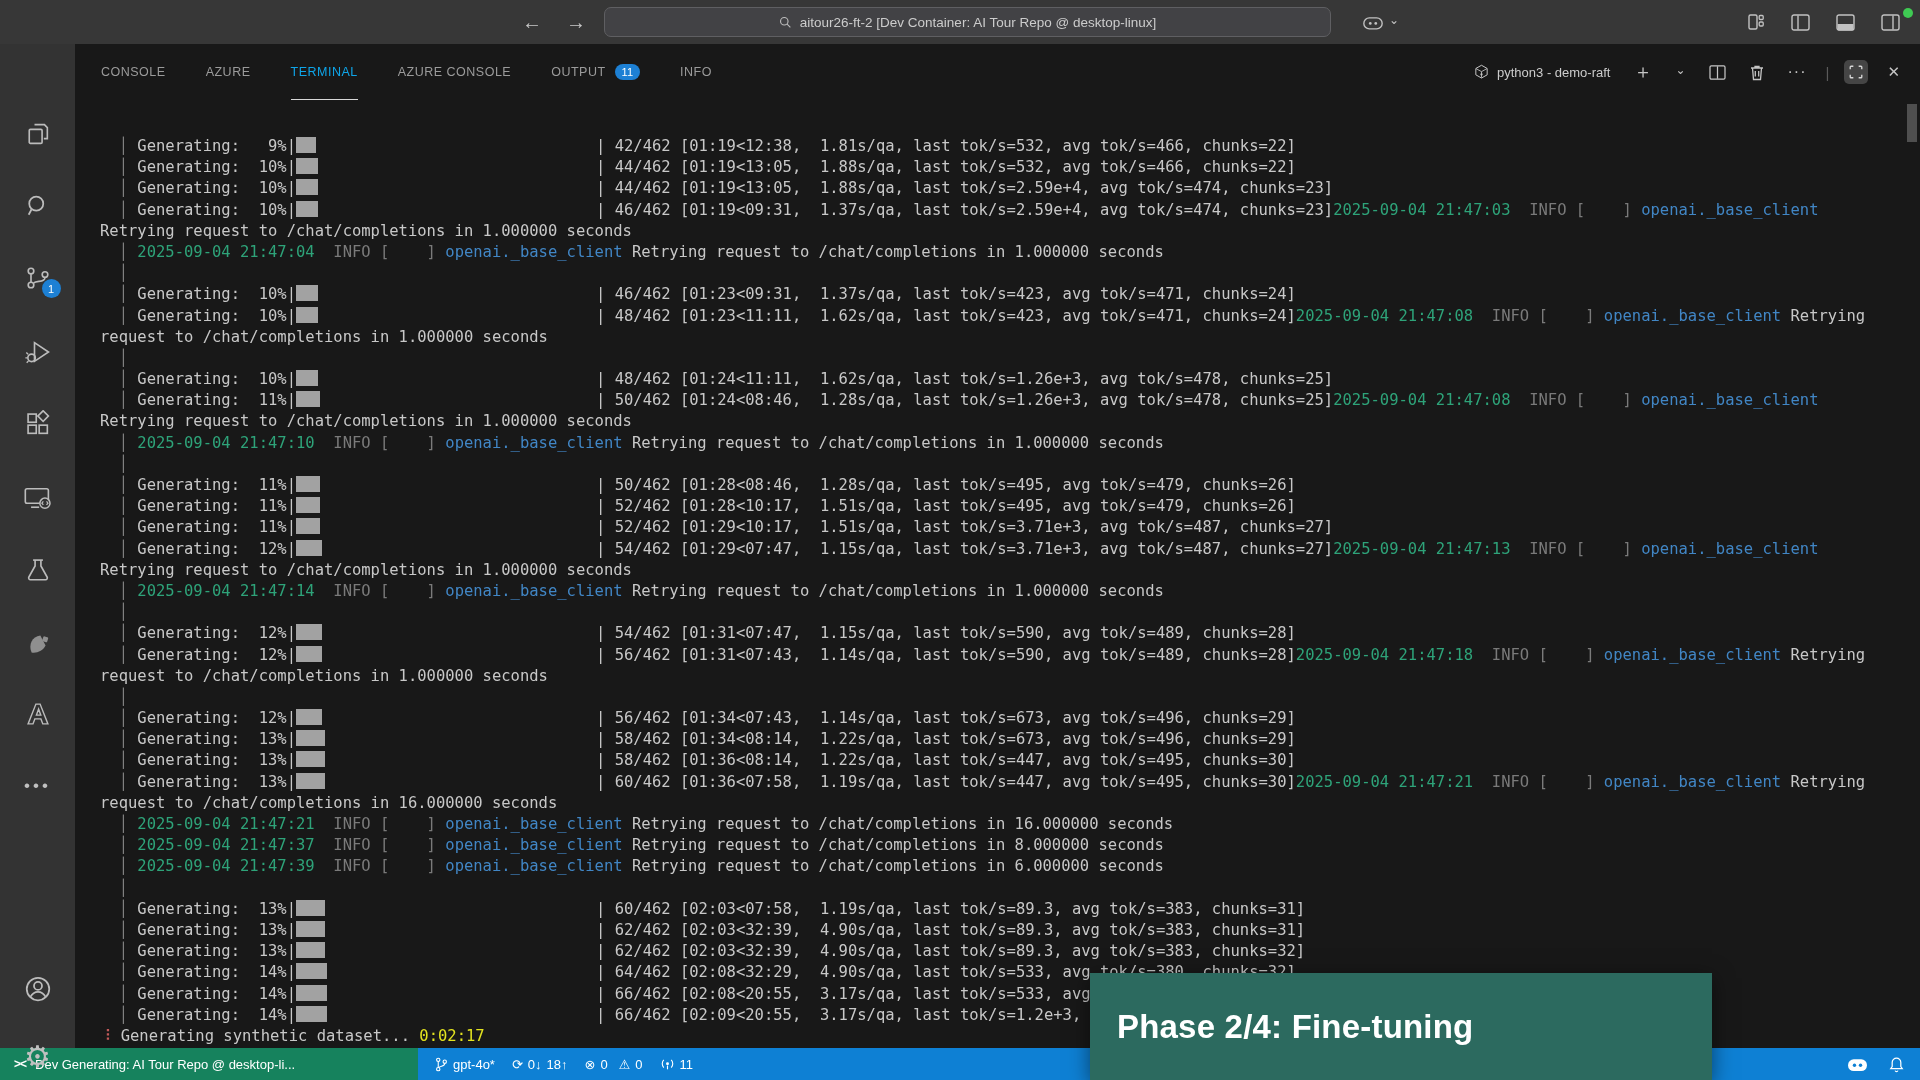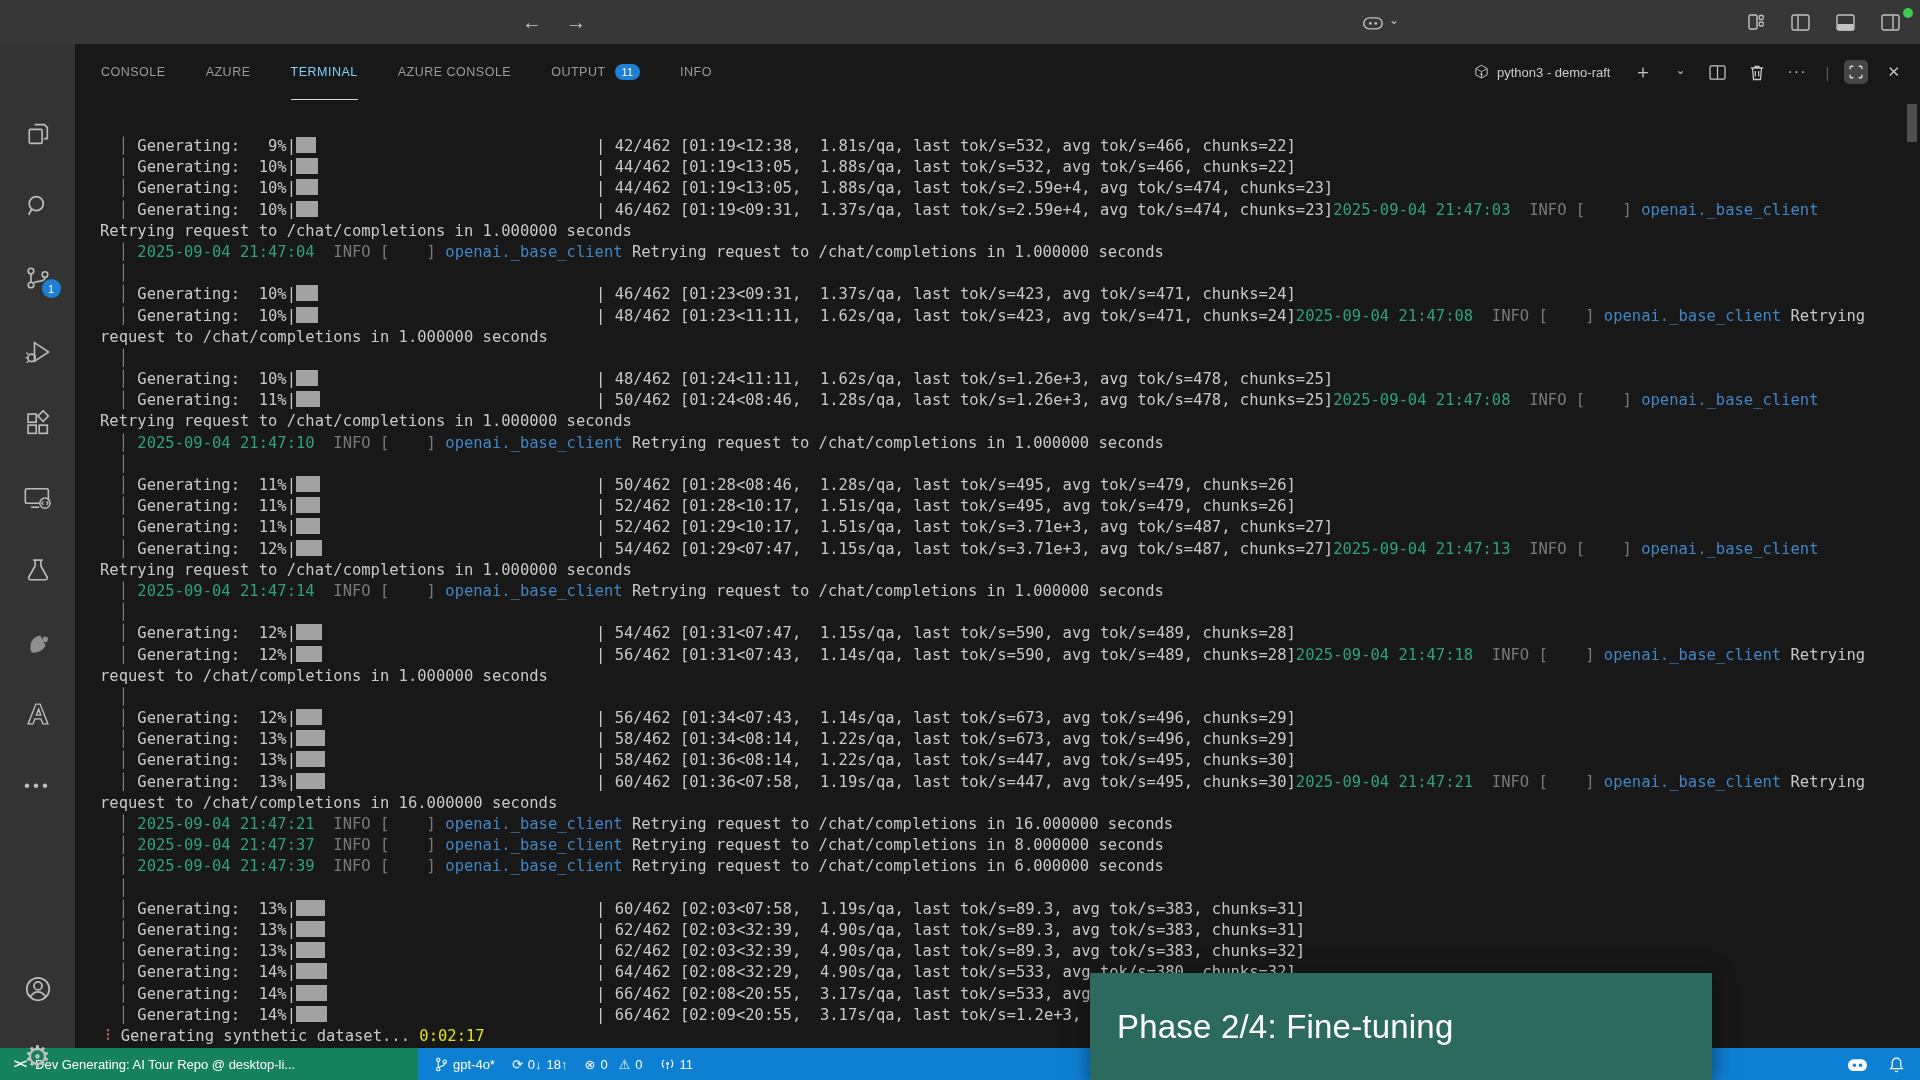--- a/index.html
+++ b/index.html
@@ -22,21 +22,21 @@
   .abrel{position:relative;}
   .scm-badge{position:absolute;right:-9px;bottom:-6px;width:19px;height:19px;border-radius:10px;background:#1d80d4;
              color:#fff;font-size:11px;display:flex;align-items:center;justify-content:center;}
   .dots{color:#c0c0c0;font-size:17px;letter-spacing:3px;}
   .gearglyph{color:#c0c0c0;font-size:30px;line-height:30px;font-family:"DejaVu Sans",sans-serif;}
   
   .panelhdr{position:absolute;left:75px;top:44px;width:1845px;height:56px;background:#181818;}
   .tabs{position:absolute;left:26px;top:0;height:56px;display:flex;gap:40px;align-items:stretch;}
   .tab{display:flex;align-items:center;gap:9px;color:#9b9b9b;font-size:12.5px;letter-spacing:.5px;
        border-bottom:1.5px solid transparent;cursor:default;}
-  .tab.active{color:#7dd3fc;border-bottom-color:#d7d7d7;}
+  .tab.active{color:#0ea5e9;border-bottom-color:#d7d7d7;}
   .tabbadge{background:#1d80d4;color:#fff;font-size:11px;border-radius:10px;padding:2px 7px;letter-spacing:0;}
   .panelactions{position:absolute;right:16px;top:0;height:56px;display:flex;align-items:center;gap:15px;color:#c5c5c5;}
   .termsel{display:flex;align-items:center;gap:7px;font-size:13px;color:#cccccc;margin-right:4px;}
   .pa-sep{color:#5a5a5a;font-size:15px;}
   .pa-btn{display:flex;align-items:center;justify-content:center;padding:4px;border-radius:5px;}
   .pa-btn.on{background:#454545;}
   .plus{font-size:19px;line-height:14px;color:#c5c5c5;}
   .chev{font-size:12px;color:#c5c5c5;transform:translateY(-2px);}
   .x{font-size:15px;color:#c5c5c5;}
   
@@ -60,20 +60,29 @@
   .remoteicon{font-weight:bold;font-size:12px;letter-spacing:-1px;}
   .glyph{font-family:"DejaVu Sans",sans-serif;}
 </style>
 </head>
 <body>
 
 <div class="titlebar">
   <div class="navarrows">
     <span>←</span>
     <span>→</span>
+  </div>
+  <div class="cmdcenter">
+    <span>
+      <svg width="13" height="13" viewBox="0 0 16 16">
+          <circle cx="6.5" cy="6.5" r="4.6" fill="none" stroke="#bdbdbd" stroke-width="1.4"></circle>
+          <line x1="10" y1="10" x2="14" y2="14" stroke="#bdbdbd" stroke-width="1.4"></line>
+        </svg>
+    </span>
+    <span>aitour26-ft-2 [Dev Container: AI Tour Repo @ desktop-linux]</span>
   </div>
   <div class="copilot-tb">
     <span>
       <svg width="22" height="17" viewBox="0 0 24 18">
           <rect x="2" y="4" width="20" height="12" rx="6" fill="none" stroke="#c2c2c2" stroke-width="1.5"></rect>
           <circle cx="9" cy="10" r="1.5" fill="#c2c2c2"></circle>
           <circle cx="15" cy="10" r="1.5" fill="#c2c2c2"></circle>
         </svg>
     </span>
     <span class="chev">⌄</span>
@@ -240,21 +249,21 @@
           <path d="M2.5 6V3.5A1 1 0 0 1 3.5 2.5H6M12 2.5h2.5a1 1 0 0 1 1 1V6M15.5 12v2.5a1 1 0 0 1-1 1H12M6 15.5H3.5a1 1 0 0 1-1-1V12" fill="none" stroke="#d8d8d8" stroke-width="1.5"></path>
         </svg>
     </span>
     <span class="pa-btn x">✕</span>
   </div>
 </div>
 
 <div class="term" id="term"><div class="tline"><span style="color: rgb(128, 128, 128);">  │ </span><span style="color: rgb(200, 200, 200);">Generating:   9%|</span><span class="barwrap"><span class="barfill" style="width: 20px;"></span></span><span style="color: rgb(200, 200, 200);">| 42/462 [01:19&lt;12:38,  1.81s/qa, last tok/s=532, avg tok/s=466, chunks=22]</span></div><div class="tline"><span style="color: rgb(128, 128, 128);">  │ </span><span style="color: rgb(200, 200, 200);">Generating:  10%|</span><span class="barwrap"><span class="barfill" style="width: 22px;"></span></span><span style="color: rgb(200, 200, 200);">| 44/462 [01:19&lt;13:05,  1.88s/qa, last tok/s=532, avg tok/s=466, chunks=22]</span></div><div class="tline"><span style="color: rgb(128, 128, 128);">  │ </span><span style="color: rgb(200, 200, 200);">Generating:  10%|</span><span class="barwrap"><span class="barfill" style="width: 22px;"></span></span><span style="color: rgb(200, 200, 200);">| 44/462 [01:19&lt;13:05,  1.88s/qa, last tok/s=2.59e+4, avg tok/s=474, chunks=23]</span></div><div class="tline"><span style="color: rgb(128, 128, 128);">  │ </span><span style="color: rgb(200, 200, 200);">Generating:  10%|</span><span class="barwrap"><span class="barfill" style="width: 22px;"></span></span><span style="color: rgb(200, 200, 200);">| 46/462 [01:19&lt;09:31,  1.37s/qa, last tok/s=2.59e+4, avg tok/s=474, chunks=23]</span><span style="color: rgb(46, 163, 121);">2025-09-04 21:47:03</span><span style="color: rgb(122, 122, 122);">  INFO [    ] </span><span style="color: rgb(65, 134, 197);">openai._base_client</span></div><div class="tline"><span style="color: rgb(200, 200, 200);">Retrying request to /chat/completions in 1.000000 seconds</span></div><div class="tline"><span style="color: rgb(128, 128, 128);">  │ </span><span style="color: rgb(46, 163, 121);">2025-09-04 21:47:04</span><span style="color: rgb(122, 122, 122);">  INFO [    ] </span><span style="color: rgb(65, 134, 197);">openai._base_client</span><span style="color: rgb(200, 200, 200);"> Retrying request to /chat/completions in 1.000000 seconds</span></div><div class="tline"><span style="color: rgb(128, 128, 128);">  │</span></div><div class="tline"><span style="color: rgb(128, 128, 128);">  │ </span><span style="color: rgb(200, 200, 200);">Generating:  10%|</span><span class="barwrap"><span class="barfill" style="width: 22px;"></span></span><span style="color: rgb(200, 200, 200);">| 46/462 [01:23&lt;09:31,  1.37s/qa, last tok/s=423, avg tok/s=471, chunks=24]</span></div><div class="tline"><span style="color: rgb(128, 128, 128);">  │ </span><span style="color: rgb(200, 200, 200);">Generating:  10%|</span><span class="barwrap"><span class="barfill" style="width: 22px;"></span></span><span style="color: rgb(200, 200, 200);">| 48/462 [01:23&lt;11:11,  1.62s/qa, last tok/s=423, avg tok/s=471, chunks=24]</span><span style="color: rgb(46, 163, 121);">2025-09-04 21:47:08</span><span style="color: rgb(122, 122, 122);">  INFO [    ] </span><span style="color: rgb(65, 134, 197);">openai._base_client</span><span style="color: rgb(200, 200, 200);"> Retrying</span></div><div class="tline"><span style="color: rgb(200, 200, 200);">request to /chat/completions in 1.000000 seconds</span></div><div class="tline"><span style="color: rgb(128, 128, 128);">  │</span></div><div class="tline"><span style="color: rgb(128, 128, 128);">  │ </span><span style="color: rgb(200, 200, 200);">Generating:  10%|</span><span class="barwrap"><span class="barfill" style="width: 22px;"></span></span><span style="color: rgb(200, 200, 200);">| 48/462 [01:24&lt;11:11,  1.62s/qa, last tok/s=1.26e+3, avg tok/s=478, chunks=25]</span></div><div class="tline"><span style="color: rgb(128, 128, 128);">  │ </span><span style="color: rgb(200, 200, 200);">Generating:  11%|</span><span class="barwrap"><span class="barfill" style="width: 24px;"></span></span><span style="color: rgb(200, 200, 200);">| 50/462 [01:24&lt;08:46,  1.28s/qa, last tok/s=1.26e+3, avg tok/s=478, chunks=25]</span><span style="color: rgb(46, 163, 121);">2025-09-04 21:47:08</span><span style="color: rgb(122, 122, 122);">  INFO [    ] </span><span style="color: rgb(65, 134, 197);">openai._base_client</span></div><div class="tline"><span style="color: rgb(200, 200, 200);">Retrying request to /chat/completions in 1.000000 seconds</span></div><div class="tline"><span style="color: rgb(128, 128, 128);">  │ </span><span style="color: rgb(46, 163, 121);">2025-09-04 21:47:10</span><span style="color: rgb(122, 122, 122);">  INFO [    ] </span><span style="color: rgb(65, 134, 197);">openai._base_client</span><span style="color: rgb(200, 200, 200);"> Retrying request to /chat/completions in 1.000000 seconds</span></div><div class="tline"><span style="color: rgb(128, 128, 128);">  │</span></div><div class="tline"><span style="color: rgb(128, 128, 128);">  │ </span><span style="color: rgb(200, 200, 200);">Generating:  11%|</span><span class="barwrap"><span class="barfill" style="width: 24px;"></span></span><span style="color: rgb(200, 200, 200);">| 50/462 [01:28&lt;08:46,  1.28s/qa, last tok/s=495, avg tok/s=479, chunks=26]</span></div><div class="tline"><span style="color: rgb(128, 128, 128);">  │ </span><span style="color: rgb(200, 200, 200);">Generating:  11%|</span><span class="barwrap"><span class="barfill" style="width: 24px;"></span></span><span style="color: rgb(200, 200, 200);">| 52/462 [01:28&lt;10:17,  1.51s/qa, last tok/s=495, avg tok/s=479, chunks=26]</span></div><div class="tline"><span style="color: rgb(128, 128, 128);">  │ </span><span style="color: rgb(200, 200, 200);">Generating:  11%|</span><span class="barwrap"><span class="barfill" style="width: 24px;"></span></span><span style="color: rgb(200, 200, 200);">| 52/462 [01:29&lt;10:17,  1.51s/qa, last tok/s=3.71e+3, avg tok/s=487, chunks=27]</span></div><div class="tline"><span style="color: rgb(128, 128, 128);">  │ </span><span style="color: rgb(200, 200, 200);">Generating:  12%|</span><span class="barwrap"><span class="barfill" style="width: 26px;"></span></span><span style="color: rgb(200, 200, 200);">| 54/462 [01:29&lt;07:47,  1.15s/qa, last tok/s=3.71e+3, avg tok/s=487, chunks=27]</span><span style="color: rgb(46, 163, 121);">2025-09-04 21:47:13</span><span style="color: rgb(122, 122, 122);">  INFO [    ] </span><span style="color: rgb(65, 134, 197);">openai._base_client</span></div><div class="tline"><span style="color: rgb(200, 200, 200);">Retrying request to /chat/completions in 1.000000 seconds</span></div><div class="tline"><span style="color: rgb(128, 128, 128);">  │ </span><span style="color: rgb(46, 163, 121);">2025-09-04 21:47:14</span><span style="color: rgb(122, 122, 122);">  INFO [    ] </span><span style="color: rgb(65, 134, 197);">openai._base_client</span><span style="color: rgb(200, 200, 200);"> Retrying request to /chat/completions in 1.000000 seconds</span></div><div class="tline"><span style="color: rgb(128, 128, 128);">  │</span></div><div class="tline"><span style="color: rgb(128, 128, 128);">  │ </span><span style="color: rgb(200, 200, 200);">Generating:  12%|</span><span class="barwrap"><span class="barfill" style="width: 26px;"></span></span><span style="color: rgb(200, 200, 200);">| 54/462 [01:31&lt;07:47,  1.15s/qa, last tok/s=590, avg tok/s=489, chunks=28]</span></div><div class="tline"><span style="color: rgb(128, 128, 128);">  │ </span><span style="color: rgb(200, 200, 200);">Generating:  12%|</span><span class="barwrap"><span class="barfill" style="width: 26px;"></span></span><span style="color: rgb(200, 200, 200);">| 56/462 [01:31&lt;07:43,  1.14s/qa, last tok/s=590, avg tok/s=489, chunks=28]</span><span style="color: rgb(46, 163, 121);">2025-09-04 21:47:18</span><span style="color: rgb(122, 122, 122);">  INFO [    ] </span><span style="color: rgb(65, 134, 197);">openai._base_client</span><span style="color: rgb(200, 200, 200);"> Retrying</span></div><div class="tline"><span style="color: rgb(200, 200, 200);">request to /chat/completions in 1.000000 seconds</span></div><div class="tline"><span style="color: rgb(128, 128, 128);">  │</span></div><div class="tline"><span style="color: rgb(128, 128, 128);">  │ </span><span style="color: rgb(200, 200, 200);">Generating:  12%|</span><span class="barwrap"><span class="barfill" style="width: 26px;"></span></span><span style="color: rgb(200, 200, 200);">| 56/462 [01:34&lt;07:43,  1.14s/qa, last tok/s=673, avg tok/s=496, chunks=29]</span></div><div class="tline"><span style="color: rgb(128, 128, 128);">  │ </span><span style="color: rgb(200, 200, 200);">Generating:  13%|</span><span class="barwrap"><span class="barfill" style="width: 29px;"></span></span><span style="color: rgb(200, 200, 200);">| 58/462 [01:34&lt;08:14,  1.22s/qa, last tok/s=673, avg tok/s=496, chunks=29]</span></div><div class="tline"><span style="color: rgb(128, 128, 128);">  │ </span><span style="color: rgb(200, 200, 200);">Generating:  13%|</span><span class="barwrap"><span class="barfill" style="width: 29px;"></span></span><span style="color: rgb(200, 200, 200);">| 58/462 [01:36&lt;08:14,  1.22s/qa, last tok/s=447, avg tok/s=495, chunks=30]</span></div><div class="tline"><span style="color: rgb(128, 128, 128);">  │ </span><span style="color: rgb(200, 200, 200);">Generating:  13%|</span><span class="barwrap"><span class="barfill" style="width: 29px;"></span></span><span style="color: rgb(200, 200, 200);">| 60/462 [01:36&lt;07:58,  1.19s/qa, last tok/s=447, avg tok/s=495, chunks=30]</span><span style="color: rgb(46, 163, 121);">2025-09-04 21:47:21</span><span style="color: rgb(122, 122, 122);">  INFO [    ] </span><span style="color: rgb(65, 134, 197);">openai._base_client</span><span style="color: rgb(200, 200, 200);"> Retrying</span></div><div class="tline"><span style="color: rgb(200, 200, 200);">request to /chat/completions in 16.000000 seconds</span></div><div class="tline"><span style="color: rgb(128, 128, 128);">  │ </span><span style="color: rgb(46, 163, 121);">2025-09-04 21:47:21</span><span style="color: rgb(122, 122, 122);">  INFO [    ] </span><span style="color: rgb(65, 134, 197);">openai._base_client</span><span style="color: rgb(200, 200, 200);"> Retrying request to /chat/completions in 16.000000 seconds</span></div><div class="tline"><span style="color: rgb(128, 128, 128);">  │ </span><span style="color: rgb(46, 163, 121);">2025-09-04 21:47:37</span><span style="color: rgb(122, 122, 122);">  INFO [    ] </span><span style="color: rgb(65, 134, 197);">openai._base_client</span><span style="color: rgb(200, 200, 200);"> Retrying request to /chat/completions in 8.000000 seconds</span></div><div class="tline"><span style="color: rgb(128, 128, 128);">  │ </span><span style="color: rgb(46, 163, 121);">2025-09-04 21:47:39</span><span style="color: rgb(122, 122, 122);">  INFO [    ] </span><span style="color: rgb(65, 134, 197);">openai._base_client</span><span style="color: rgb(200, 200, 200);"> Retrying request to /chat/completions in 6.000000 seconds</span></div><div class="tline"><span style="color: rgb(128, 128, 128);">  │</span></div><div class="tline"><span style="color: rgb(128, 128, 128);">  │ </span><span style="color: rgb(200, 200, 200);">Generating:  13%|</span><span class="barwrap"><span class="barfill" style="width: 29px;"></span></span><span style="color: rgb(200, 200, 200);">| 60/462 [02:03&lt;07:58,  1.19s/qa, last tok/s=89.3, avg tok/s=383, chunks=31]</span></div><div class="tline"><span style="color: rgb(128, 128, 128);">  │ </span><span style="color: rgb(200, 200, 200);">Generating:  13%|</span><span class="barwrap"><span class="barfill" style="width: 29px;"></span></span><span style="color: rgb(200, 200, 200);">| 62/462 [02:03&lt;32:39,  4.90s/qa, last tok/s=89.3, avg tok/s=383, chunks=31]</span></div><div class="tline"><span style="color: rgb(128, 128, 128);">  │ </span><span style="color: rgb(200, 200, 200);">Generating:  13%|</span><span class="barwrap"><span class="barfill" style="width: 29px;"></span></span><span style="color: rgb(200, 200, 200);">| 62/462 [02:03&lt;32:39,  4.90s/qa, last tok/s=89.3, avg tok/s=383, chunks=32]</span></div><div class="tline"><span style="color: rgb(128, 128, 128);">  │ </span><span style="color: rgb(200, 200, 200);">Generating:  14%|</span><span class="barwrap"><span class="barfill" style="width: 31px;"></span></span><span style="color: rgb(200, 200, 200);">| 64/462 [02:08&lt;32:29,  4.90s/qa, last tok/s=533, avg tok/s=380, chunks=32]</span></div><div class="tline"><span style="color: rgb(128, 128, 128);">  │ </span><span style="color: rgb(200, 200, 200);">Generating:  14%|</span><span class="barwrap"><span class="barfill" style="width: 31px;"></span></span><span style="color: rgb(200, 200, 200);">| 66/462 [02:08&lt;20:55,  3.17s/qa, last tok/s=533, avg tok/s</span></div><div class="tline"><span style="color: rgb(128, 128, 128);">  │ </span><span style="color: rgb(200, 200, 200);">Generating:  14%|</span><span class="barwrap"><span class="barfill" style="width: 31px;"></span></span><span style="color: rgb(200, 200, 200);">| 66/462 [02:09&lt;20:55,  3.17s/qa, last tok/s=1.2e+3, avg to</span></div><div class="tline"><span style="color: rgb(194, 89, 89);">⠸</span><span style="color: rgb(200, 200, 200);"> Generating synthetic dataset... </span><span style="color: rgb(226, 226, 32);">0:02:17</span></div></div>
 <div class="scrollthumb"></div>
 
-<div class="overlay" id="overlay" style="background: rgb(44, 106, 95);">
+<div class="overlay" id="overlay" style="background: rgb(44, 106, 95); font-weight: bold;">
   <span>Phase 2/4: Fine-tuning</span>
 </div>
 
 <div class="statusbar" id="statusbar" style="background: rgb(14, 128, 212);">
   <div class="sremote" id="sremote" style="background: rgb(22, 130, 93);">
     <span class="remoteicon">&gt;&lt;</span>
     <span class="txt">Dev Generating: AI Tour Repo @ desktop-li...</span>
   </div>
   <div class="sgroup">
     <span>

